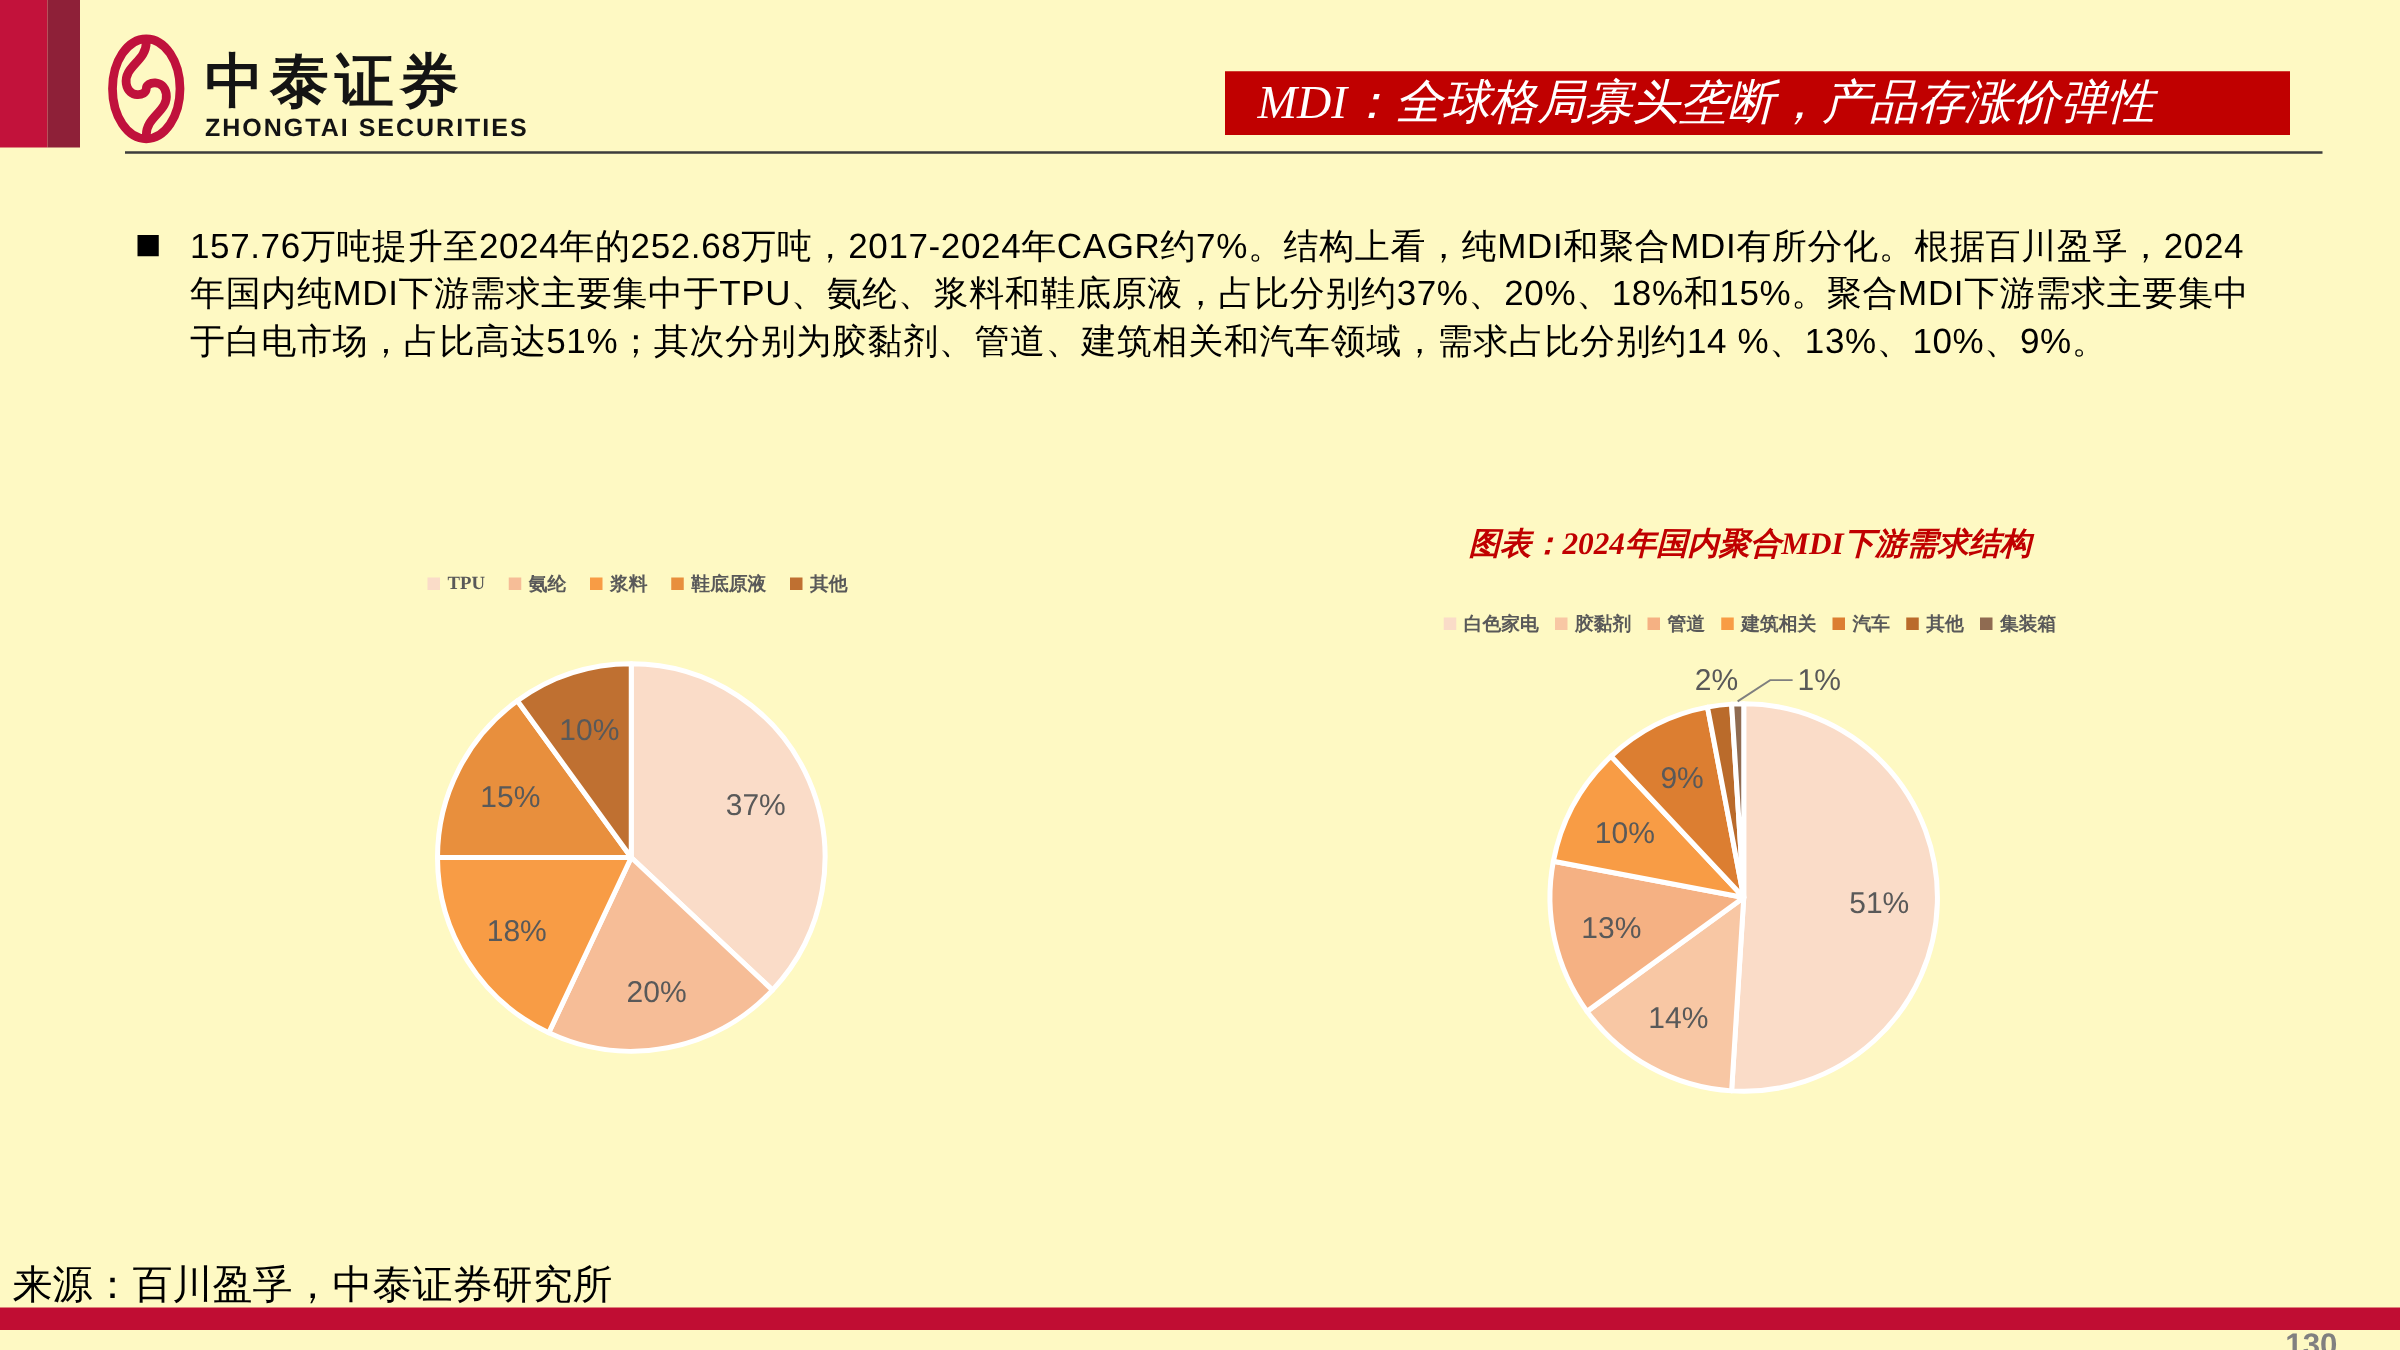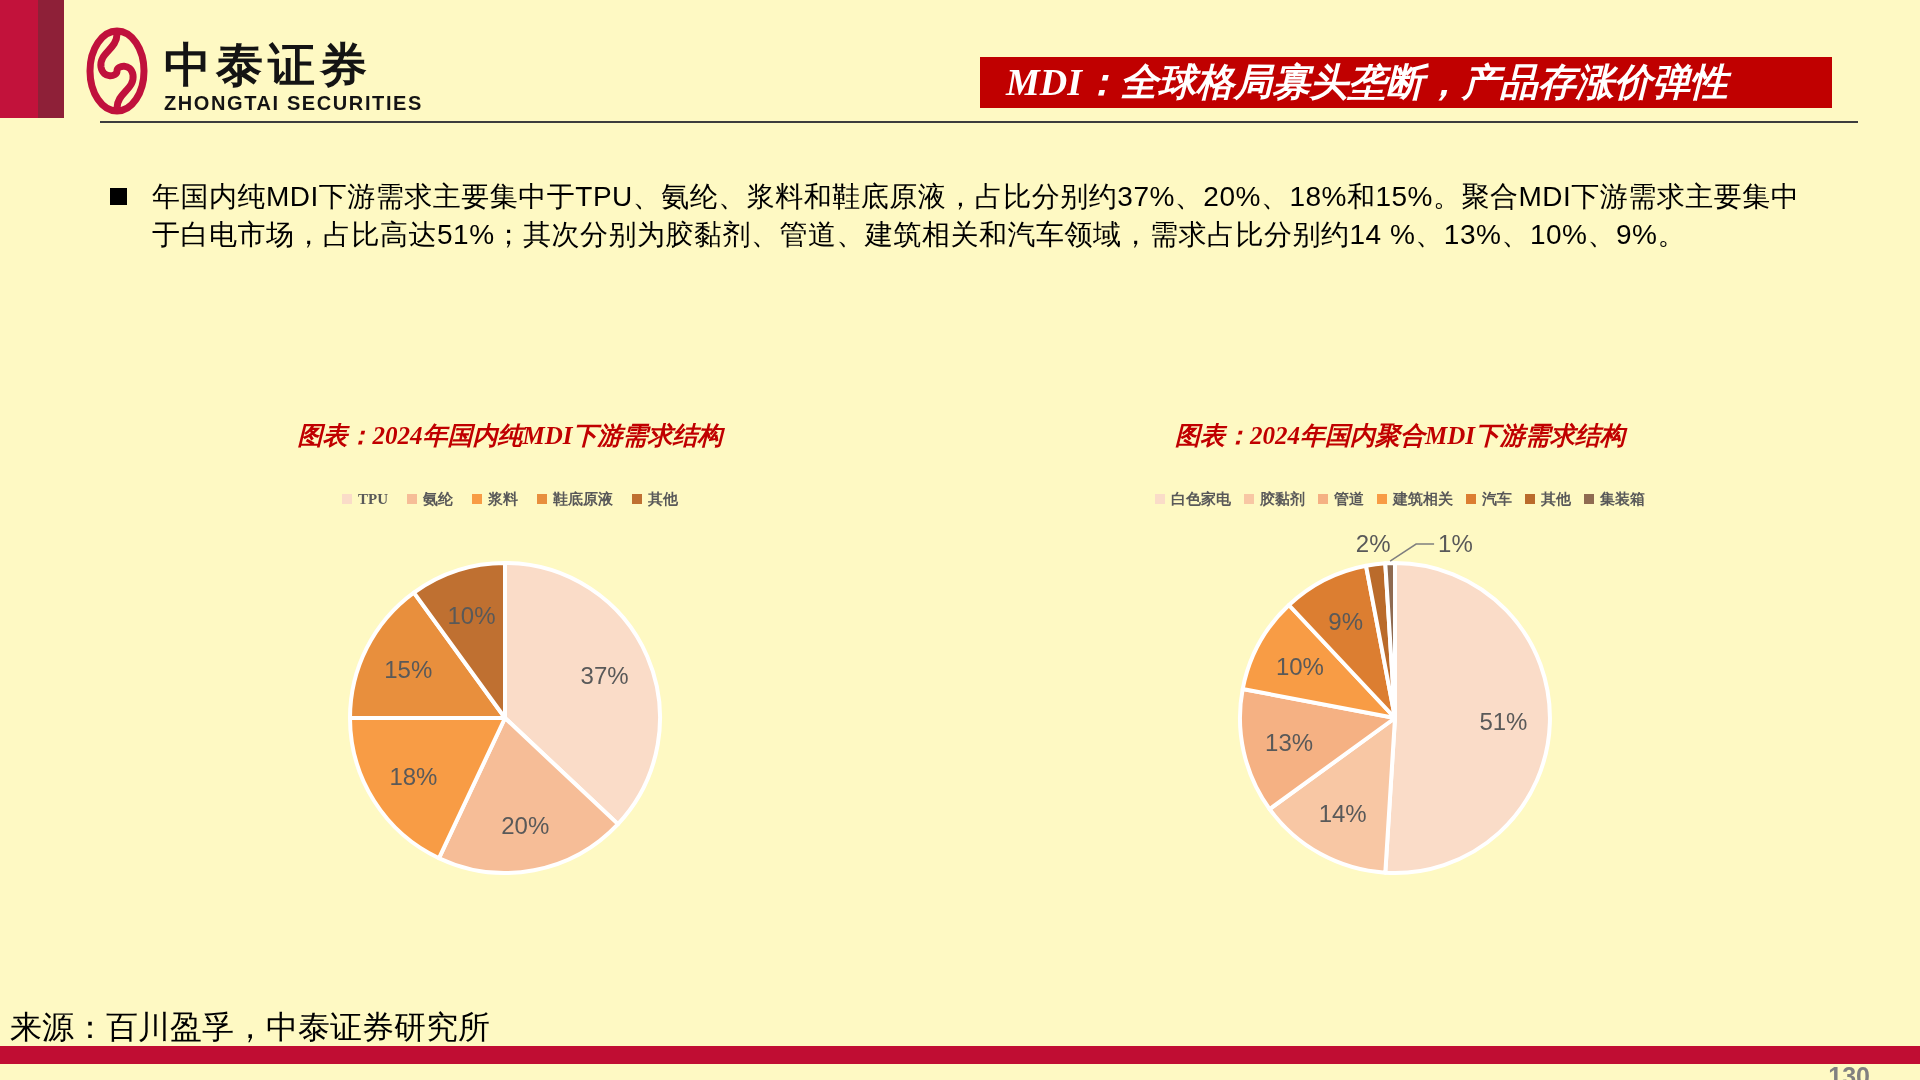--- a/index.html
+++ b/index.html
@@ -13,21 +13,21 @@
 
   
   .logo{position:absolute;left:86px;top:26px;display:flex;align-items:flex-start;gap:16px;}
   .logo-mark{width:62px;height:90px;}
   .logo-text{padding-top:14px;}
   .logo-cn{font-size:47px;font-weight:bold;color:#141414;letter-spacing:5px;line-height:1.05;}
   .logo-en{font-size:20px;font-weight:bold;color:#141414;letter-spacing:1.6px;margin-top:3px;}
 
   
   .banner{position:absolute;left:980px;top:57px;width:852px;height:51px;background:var(--banner-red,#C00000);
-          color:#fff;font-size:38px;font-weight:bold;font-style:italic;line-height:50px;
+          color:#fff;font-size:38px;font-weight:normal;font-style:italic;line-height:50px;
           padding-left:26px;box-sizing:border-box;white-space:nowrap;
           font-family:"Liberation Serif","DejaVu Serif",serif;}
   .header-rule{position:absolute;left:100px;top:121px;width:1758px;height:2px;background:#3d3d3d;}
 
   
   .bullet-para{position:absolute;left:110px;top:178px;width:1706px;display:flex;}
   .bullet-square{width:17px;height:17px;background:#000;margin-top:10px;flex:none;}
   .para-text{margin-left:25px;font-size:28px;line-height:38px;color:#000;letter-spacing:0.5px;}
   .para-text b{font-weight:bold;}
 
@@ -72,27 +72,27 @@
   </div>
 
   <div class="banner">
     <span>MDI：全球格局寡头垄断，产品存涨价弹性</span>
   </div>
   <div class="header-rule"></div>
 
   <div class="bullet-para">
     <span class="bullet-square"></span>
     <div class="para-text">
+      <div>157.76万吨提升至2024年的252.68万吨，2017-2024年CAGR约7%。结构上看，纯MDI和聚合MDI有所分化。根据百川盈孚，2024</div>
       <div>年国内纯MDI下游需求主要集中于TPU、氨纶、浆料和鞋底原液，占比分别约37%、20%、18%和15%。聚合MDI下游需求主要集中</div>
       <div>于白电市场，占比高达51%；其次分别为胶黏剂、管道、建筑相关和汽车领域，需求占比分别约14 %、13%、10%、9%。</div>
     </div>
   </div>
 
   <div class="chart" id="chart0">
-    <div class="chart-title">图表：2024年国内纯MDI下游需求结构</div>
     <div class="legend">
         <span class="legend-item">
           <span class="swatch" style="background: rgb(250, 220, 200);"></span>
           <span>TPU</span>
         </span>
         <span class="legend-item">
           <span class="swatch" style="background: rgb(246, 189, 151);"></span>
           <span>氨纶</span>
         </span>
         <span class="legend-item">

